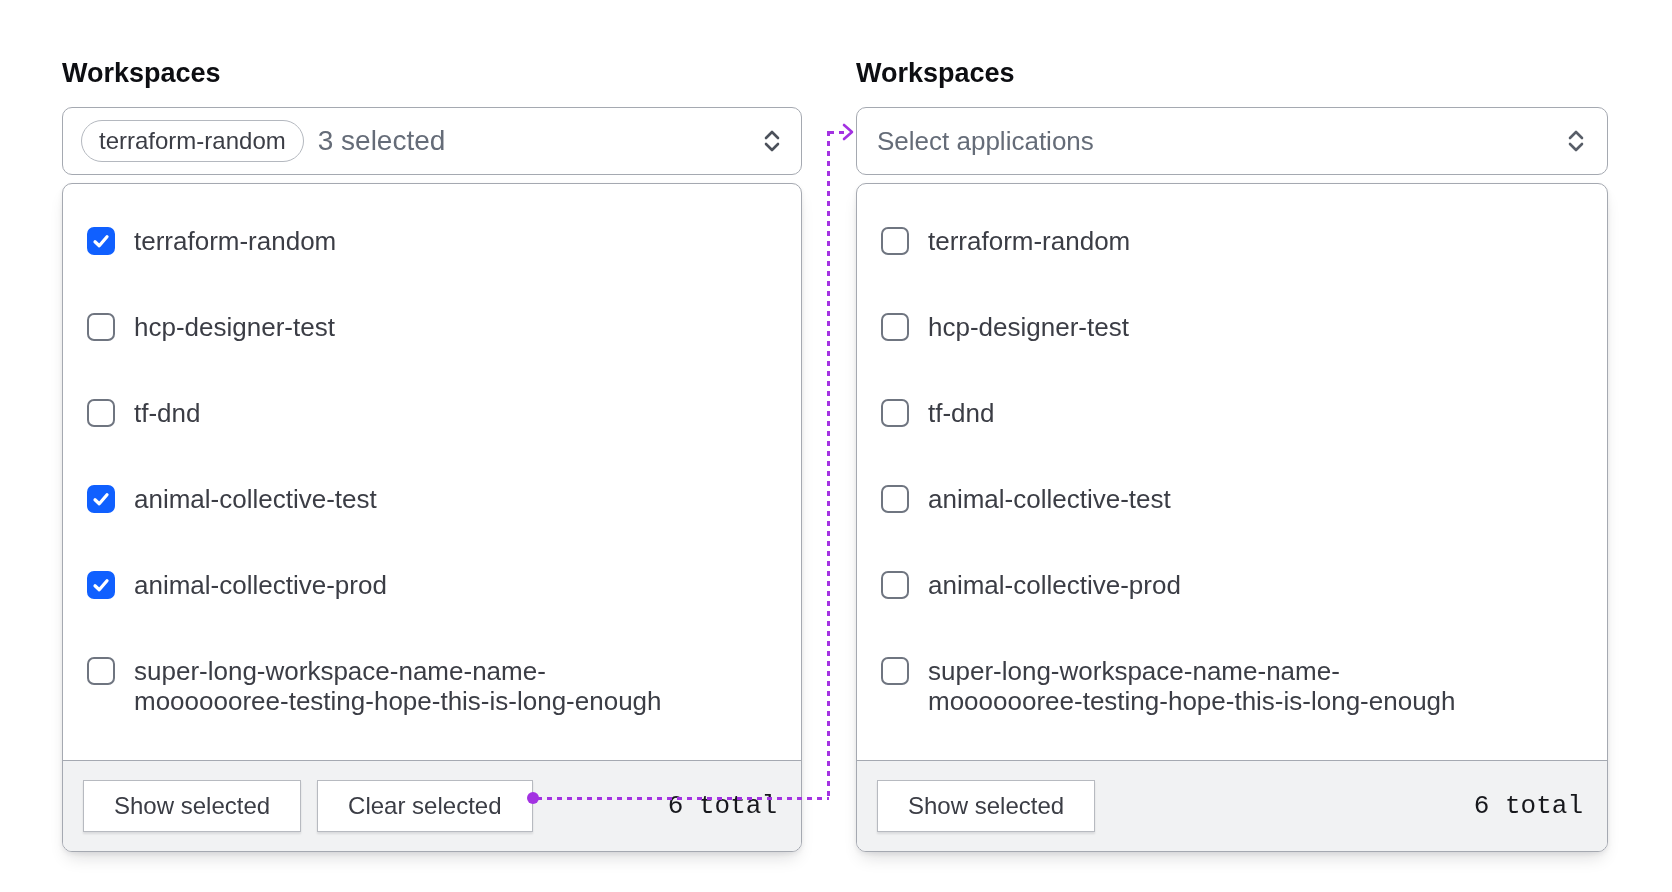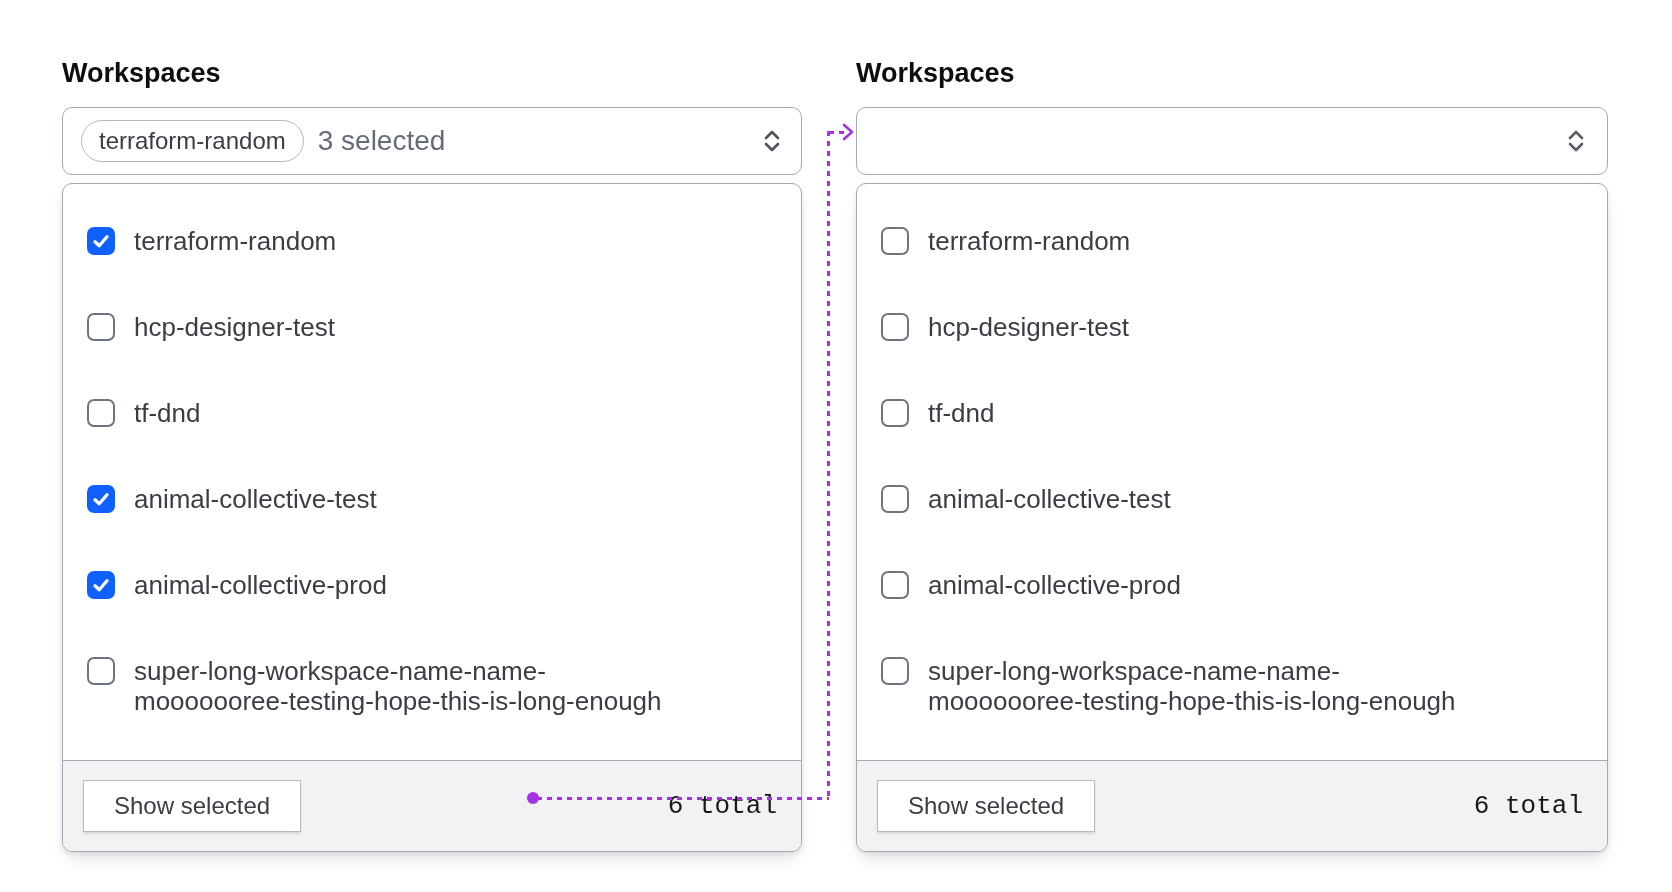--- a/index.html
+++ b/index.html
@@ -118,29 +118,31 @@
             
           </span>
           <span class="option-label">
             <span class="label-line">super-long-workspace-name-name-</span>
             <span class="label-line">mooooooree-testing-hope-this-is-long-enough</span>
           </span>
         </li>
       </ul>
       <div class="footer">
         <button class="btn">Show selected</button>
+        <button class="btn">Clear selected</button>
         <span class="total-text">6 total</span>
       </div>
     </div>
   </div>
 
   <div class="panel panel-right">
     <div class="panel-label">Workspaces</div>
 
     <div class="trigger" style="padding:0 20px;">
+      <span class="placeholder-text">Select applications</span>
       <span class="chevron-wrap" style="color:#585e68;">
         <svg width="22" height="30" viewBox="0 0 22 30" fill="none" stroke="currentColor" stroke-width="2.6" stroke-linecap="round" stroke-linejoin="round">
           <polyline points="5,12 11,6 17,12"></polyline>
             <polyline points="5,18 11,24 17,18"></polyline>
         </svg>
       </span>
     </div>
 
     <div class="listbox">
       <ul class="options">

